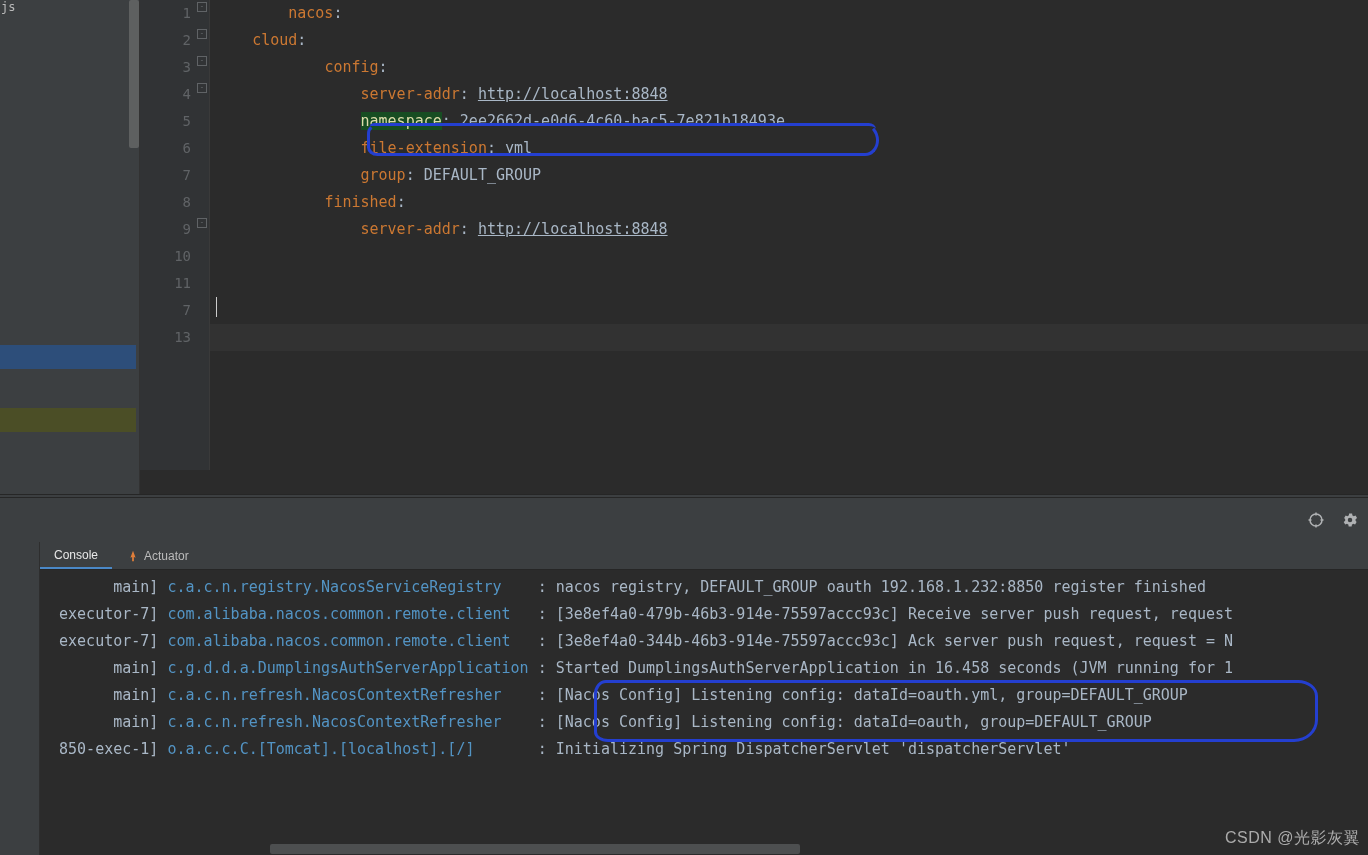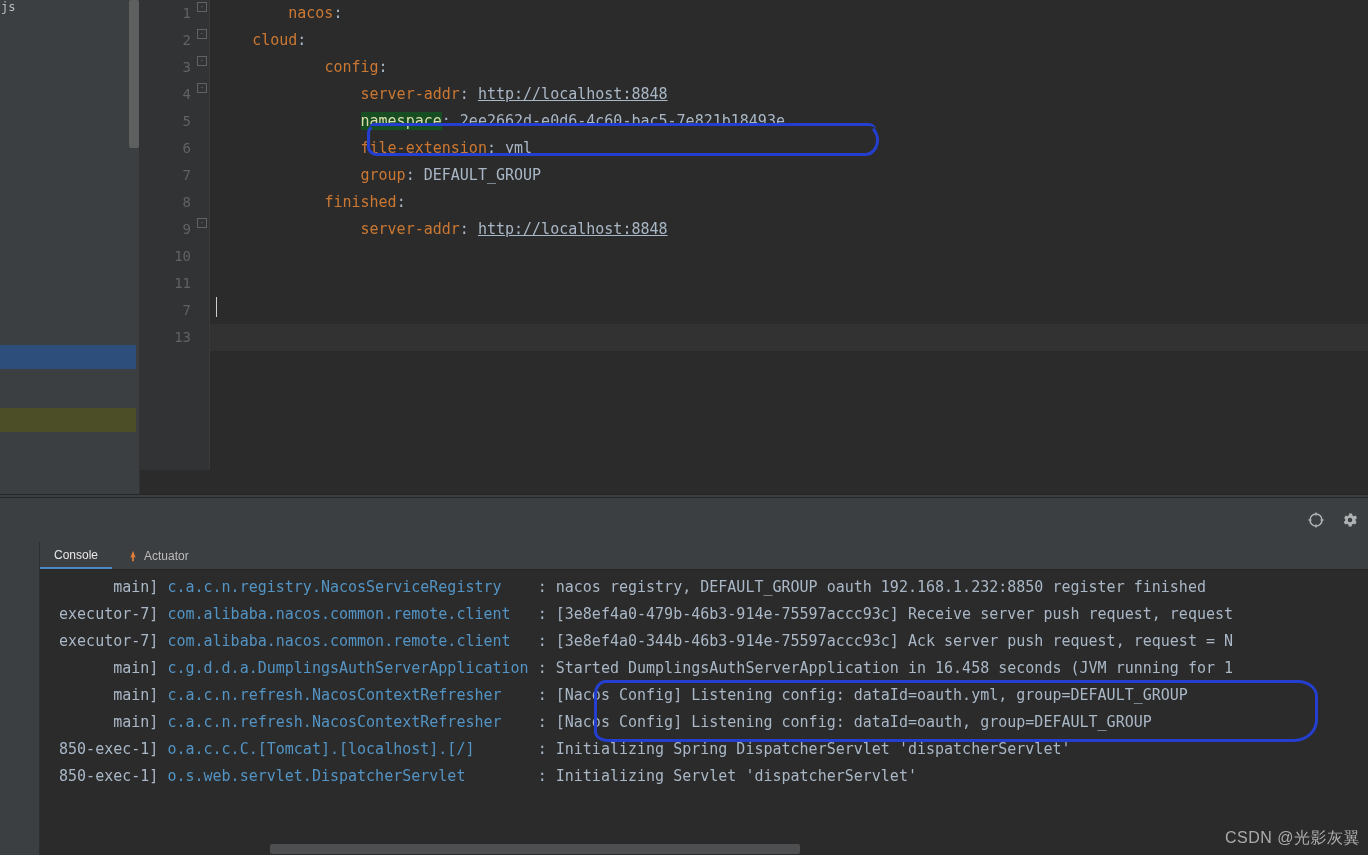--- a/index.html
+++ b/index.html
@@ -237,19 +237,18 @@
 </div>
 
 <div class="console">
   <div class="log-line"><span class="thread">       main] </span><span class="logger">c.a.c.n.registry.NacosServiceRegistry   </span><span> : </span><span class="msg">nacos registry, DEFAULT_GROUP oauth 192.168.1.232:8850 register finished</span></div>
   <div class="log-line"><span class="thread"> executor-7] </span><span class="logger">com.alibaba.nacos.common.remote.client  </span><span> : </span><span class="msg">[3e8ef4a0-479b-46b3-914e-75597accc93c] Receive server push request, request</span></div>
   <div class="log-line"><span class="thread"> executor-7] </span><span class="logger">com.alibaba.nacos.common.remote.client  </span><span> : </span><span class="msg">[3e8ef4a0-344b-46b3-914e-75597accc93c] Ack server push request, request = N</span></div>
   <div class="log-line"><span class="thread">       main] </span><span class="logger">c.g.d.d.a.DumplingsAuthServerApplication</span><span> : </span><span class="msg">Started DumplingsAuthServerApplication in 16.458 seconds (JVM running for 1</span></div>
   <div class="log-line"><span class="thread">       main] </span><span class="logger">c.a.c.n.refresh.NacosContextRefresher   </span><span> : </span><span class="msg">[Nacos Config] Listening config: dataId=oauth.yml, group=DEFAULT_GROUP</span></div>
   <div class="log-line"><span class="thread">       main] </span><span class="logger">c.a.c.n.refresh.NacosContextRefresher   </span><span> : </span><span class="msg">[Nacos Config] Listening config: dataId=oauth, group=DEFAULT_GROUP</span></div>
   <div class="log-line"><span class="thread"> 850-exec-1] </span><span class="logger">o.a.c.c.C.[Tomcat].[localhost].[/]      </span><span> : </span><span class="msg">Initializing Spring DispatcherServlet 'dispatcherServlet'</span></div>
-  <div class="log-line"><span class="thread"> 850-exec-1] </span><span class="logger">o.s.web.servlet.DispatcherServlet       </span><span> : </span><span class="msg">Initializing Servlet 'dispatcherServlet'</span></div>
 </div>
 
 <div class="console-annot"></div>
 <div class="hscroll"></div>
 
 <div class="watermark">CSDN @光影灰翼</div>
 
 </body></html>

